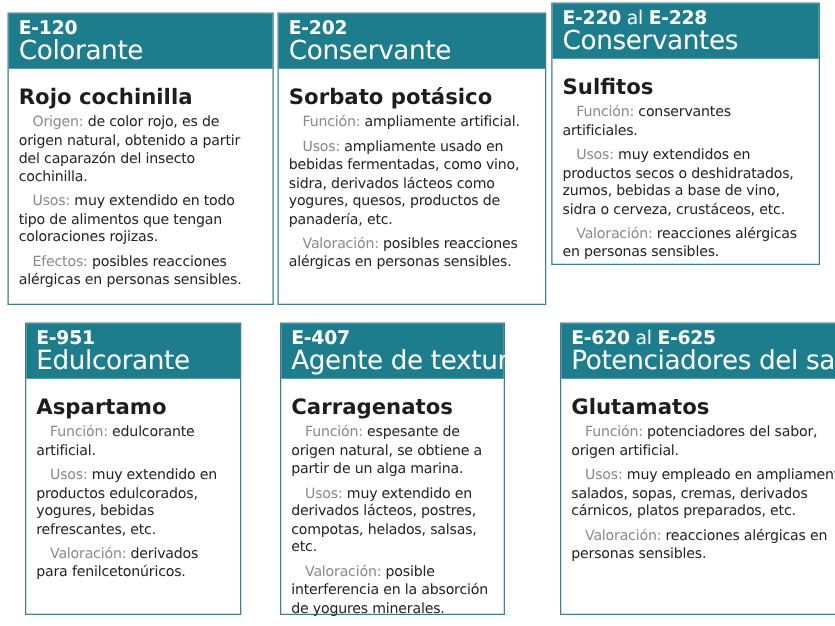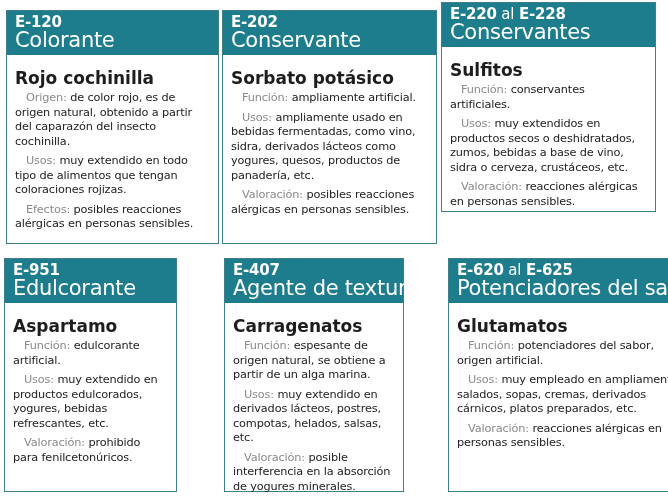--- a/index.html
+++ b/index.html
@@ -51,30 +51,30 @@
     <div class="category">Conservantes</div>
   </div>
   <div class="card-body">
     <div class="name">Sulfitos</div>
     <p class="para"><span class="label">Función:</span><span class="text"> conservantes artificiales.</span></p>
     <p class="para"><span class="label">Usos:</span><span class="text"> muy extendidos en productos secos o deshidratados, zumos, bebidas a base de vino, sidra o cerveza, crustáceos, etc.</span></p>
     <p class="para"><span class="label">Valoración:</span><span class="text"> reacciones alérgicas en personas sensibles.</span></p>
   </div>
 </div>
 
-<div class="card" style="left:4px; top:258px; width:173px; height:234px;">
+<div class="card" style="left:20px; top:258px; width:173px; height:234px;">
   <div class="card-header">
     <div class="code-line"><span>E-951</span><span class="al"></span><span></span></div>
     <div class="category">Edulcorante</div>
   </div>
   <div class="card-body">
     <div class="name">Aspartamo</div>
     <p class="para"><span class="label">Función:</span><span class="text"> edulcorante artificial.</span></p>
     <p class="para"><span class="label">Usos:</span><span class="text"> muy extendido en productos edulcorados, yogures, bebidas refrescantes, etc.</span></p>
-    <p class="para"><span class="label">Valoración:</span><span class="text"> prohibido para fenilcetonúricos.</span></p>
+    <p class="para"><span class="label">Valoración:</span><span class="text"> derivados para fenilcetonúricos.</span></p>
   </div>
 </div>
 
 <div class="card" style="left:224px; top:258px; width:180px; height:234px;">
   <div class="card-header">
     <div class="code-line"><span>E-407</span><span class="al"></span><span></span></div>
     <div class="category">Agente de textura</div>
   </div>
   <div class="card-body">
     <div class="name">Carragenatos</div>

